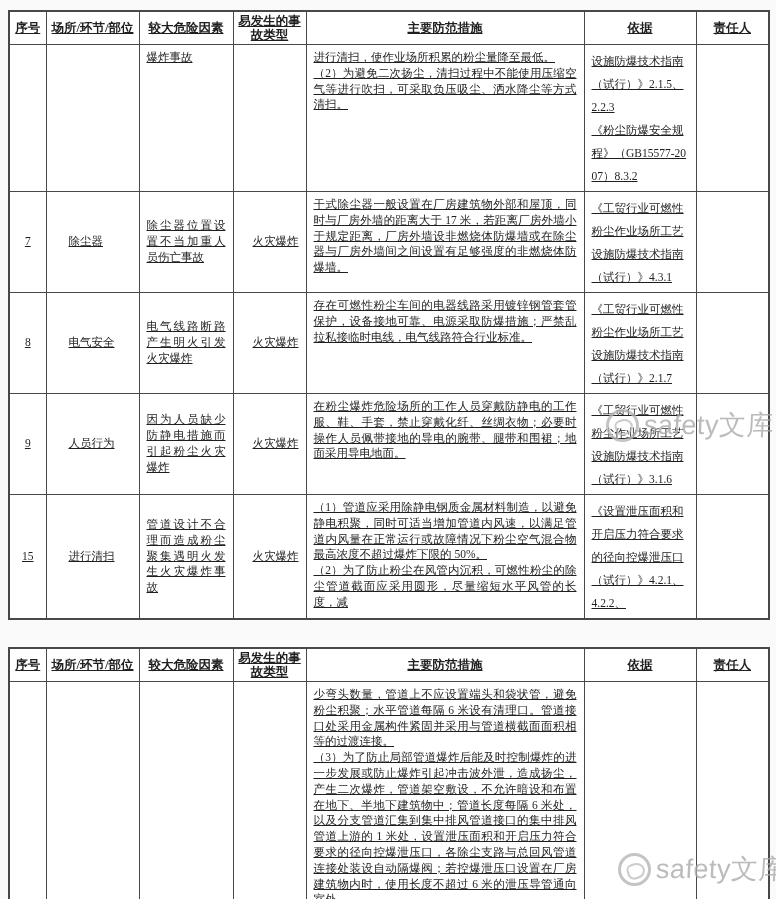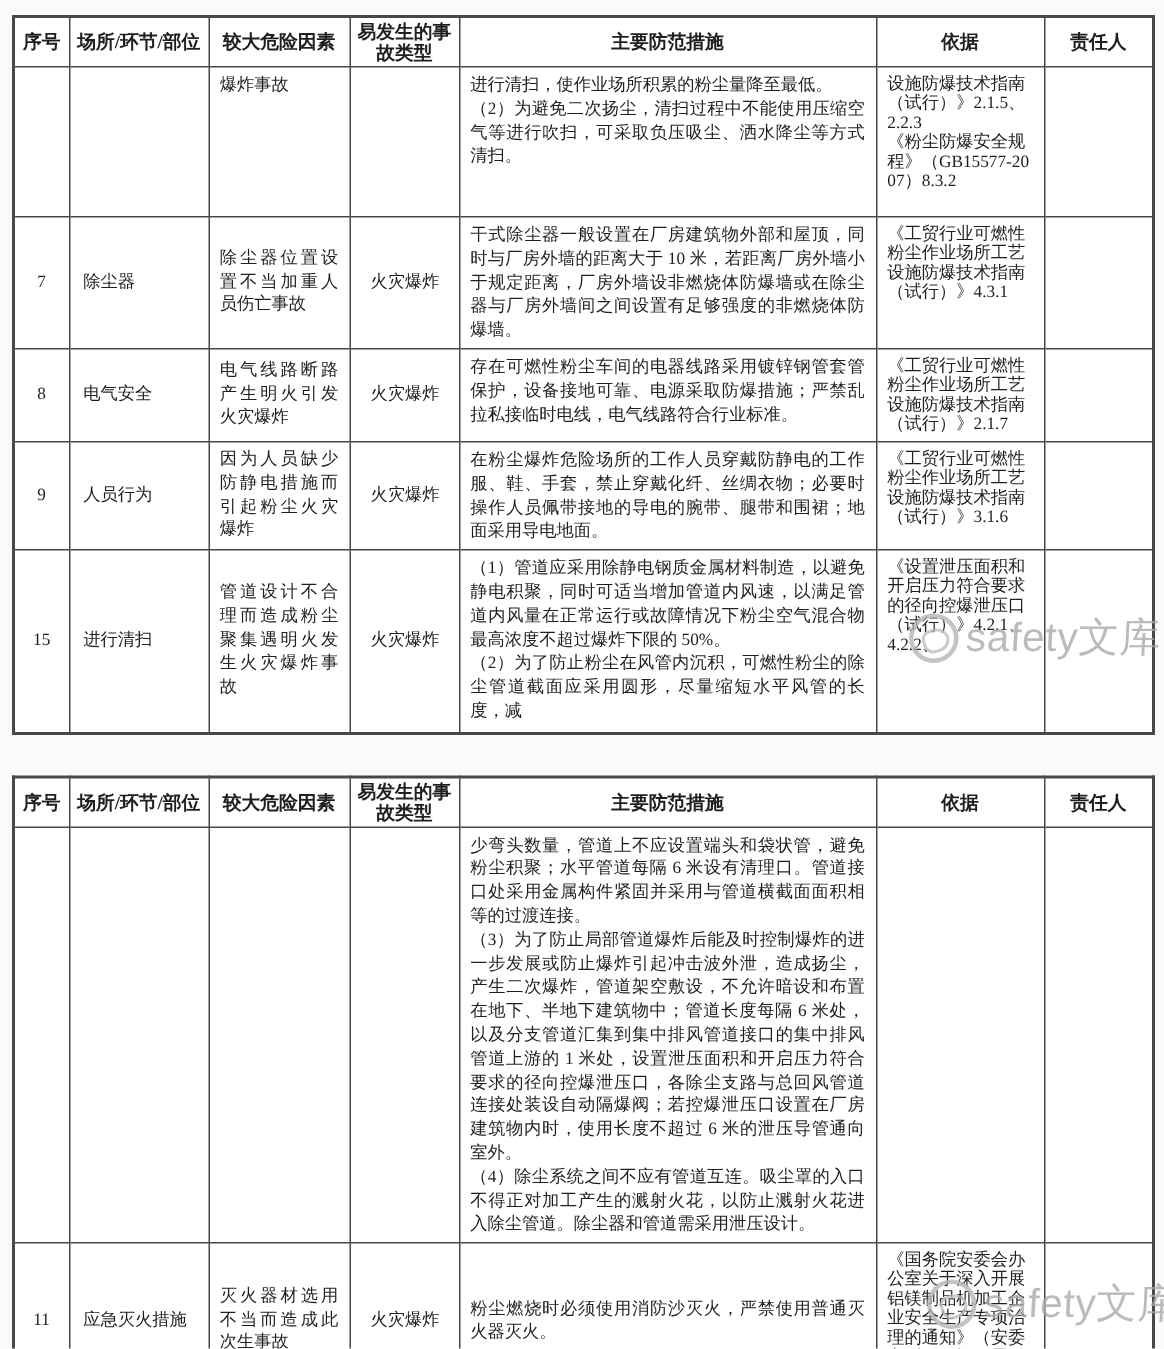--- a/index.html
+++ b/index.html
@@ -3,21 +3,21 @@
 <meta charset="utf-8">
 <style>
   html,body { margin:0; padding:0; }
   body {
     width:776px; height:899px;
     background:#fafafa;
     font-family:"Liberation Serif", serif;
     color:#1f1f1f;
     overflow:hidden;
   }
-  .page { position:relative; width:640px; height:899px; padding-top:10px; box-sizing:border-box; }
+  .page { position:relative; width:640px; height:899px; padding-top:10px; box-sizing:border-box;text-decoration:underline; }
 
   table.hz {
     border-collapse:collapse;
     table-layout:fixed;
     width:760px;
     margin-left:8px;
     background:#ffffff;
     border:2px solid #484848;
   }
   .gap { height:27px; }
@@ -33,35 +33,35 @@
   }
   th {
     font-weight:bold;
     text-align:center;
     font-size:12.5px;
     line-height:14px;
     padding:2px 1px;
     vertical-align:middle;
   }
   td.c   { text-align:center; }
-  td.loc { text-align:left; padding-left:9px; }
+  td.loc { text-align:left; padding-left:22px; }
   td.haz { text-align:justify; }
-  td.typ { text-align:center; padding-left:8px; }
+  td.typ { text-align:right; padding-left:8px; }
   td.measures {
     text-align:justify;
     white-space:pre-line;
     vertical-align:top;
     padding-top:5px;
   }
   td.basis {
     text-align:left;
     white-space:pre-line;
     vertical-align:top;
     padding-top:5px;
-    line-height:13px;
+    line-height:23px;
   }
 
   tr.h-head  { height:30px; }
   tr.h-contA { height:100px; }
   tr.h-r7    { height:64px; }
   tr.h-r8    { height:62px; }
   tr.h-r9    { height:62px; }
   tr.h-r10   { height:122px; }
   tr.h-contB { height:272px; }
   tr.h-r11   { height:104px; }
@@ -138,21 +138,21 @@
 （2）为避免二次扬尘，清扫过程中不能使用压缩空气等进行吹扫，可采取负压吸尘、洒水降尘等方式清扫。</td>
         <td class="basis">设施防爆技术指南（试行）》2.1.5、2.2.3
 《粉尘防爆安全规程》（GB15577-2007）8.3.2</td>
         <td class="c"></td>
       </tr>
       <tr class="h-r7">
         <td class="c">7</td>
         <td class="loc">除尘器</td>
         <td class="haz">除尘器位置设置不当加重人员伤亡事故</td>
         <td class="typ">火灾爆炸</td>
-        <td class="measures">干式除尘器一般设置在厂房建筑物外部和屋顶，同时与厂房外墙的距离大于 10 米，若距离厂房外墙小于规定距离，厂房外墙设非燃烧体防爆墙或在除尘器与厂房外墙间之间设置有足够强度的非燃烧体防爆墙。</td>
+        <td class="measures">干式除尘器一般设置在厂房建筑物外部和屋顶，同时与厂房外墙的距离大于 17 米，若距离厂房外墙小于规定距离，厂房外墙设非燃烧体防爆墙或在除尘器与厂房外墙间之间设置有足够强度的非燃烧体防爆墙。</td>
         <td class="basis">《工贸行业可燃性粉尘作业场所工艺设施防爆技术指南（试行）》4.3.1</td>
         <td class="c"></td>
       </tr>
       <tr class="h-r8">
         <td class="c">8</td>
         <td class="loc">电气安全</td>
         <td class="haz">电气线路断路产生明火引发火灾爆炸</td>
         <td class="typ">火灾爆炸</td>
         <td class="measures">存在可燃性粉尘车间的电器线路采用镀锌钢管套管保护，设备接地可靠、电源采取防爆措施；严禁乱拉私接临时电线，电气线路符合行业标准。</td>
         <td class="basis">《工贸行业可燃性粉尘作业场所工艺设施防爆技术指南（试行）》2.1.7</td>

